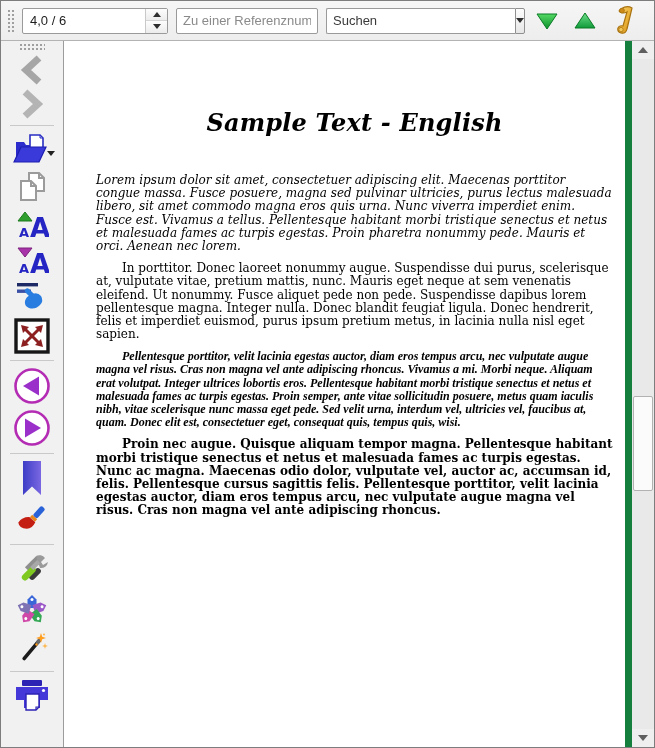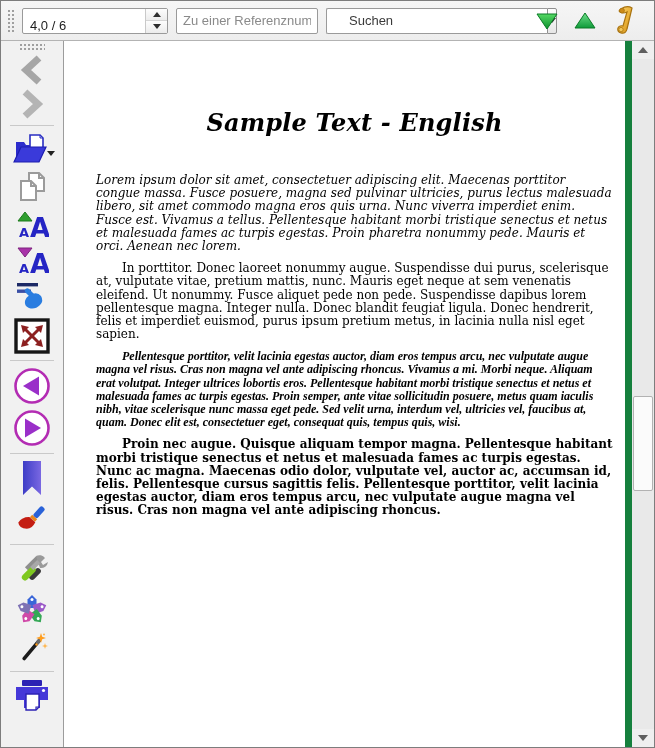--- a/index.html
+++ b/index.html
@@ -6,31 +6,31 @@
   html,body { width:655px; height:748px; }
   body { font-family:"Liberation Sans", sans-serif; background:#ececec; }
 
   .window { width:655px; height:748px; border:1px solid #7d7d7d; display:flex; flex-direction:column; background:#f1f1f1; overflow:hidden; }
 
   
   .toolbar-top { height:40px; flex:0 0 40px; background:linear-gradient(#f6f6f6,#ededed); border-bottom:1px solid #b3b3b3; display:flex; align-items:center; padding:0 4px; gap:8px; }
   .grip-v { width:7px; height:24px; margin-left:2px;
     background-image:radial-gradient(circle, #9f9f9f 1px, transparent 1.2px);
     background-size:4px 4px; cursor:grab; }
-  .spinner { width:146px; height:26px; background:#fff; border:1px solid #9a9a9a; border-radius:2px; display:flex; align-items:flex-end; }
+  .spinner { width:146px; height:26px; background:#fff; border:1px solid #9a9a9a; border-radius:2px; display:flex; align-items:center; }
   .spinner-value { flex:1; padding-left:7px; font-size:13px; color:#1c1c1c; }
   .spin-buttons { width:22px; height:100%; border-left:1px solid #c9c9c9; display:flex; flex-direction:column; }
   .spin-btn { flex:1; display:flex; align-items:center; justify-content:center; background:linear-gradient(#fdfdfd,#ececec); }
   .spin-btn:first-child { border-bottom:1px solid #d5d5d5; }
   .tri-up-sm { width:0; height:0; border-left:4px solid transparent; border-right:4px solid transparent; border-bottom:5px solid #2e2e2e; }
   .tri-down-sm { width:0; height:0; border-left:4px solid transparent; border-right:4px solid transparent; border-top:5px solid #2e2e2e; }
   .ref-input { width:142px; height:26px; border:1px solid #9a9a9a; border-radius:2px; padding:0 6px; font-size:13px; color:#1c1c1c; background:#fff; font-family:"Liberation Sans", sans-serif; }
   .ref-input::placeholder { color:#8a8a8a; opacity:1; }
   .combo { width:198px; height:26px; display:flex; }
-  .combo-field { flex:1; height:100%; border:1px solid #9a9a9a; border-right:none; border-radius:2px 0 0 2px; padding:0 22px; font-size:13px; color:#3a3a3a; background:#fff; font-family:"Liberation Sans", sans-serif; }
+  .combo-field { flex:1; height:100%; border:1px solid #9a9a9a; border-right:none; border-radius:2px 0 0 2px; padding:0 6px; font-size:13px; color:#3a3a3a; background:#fff; font-family:"Liberation Sans", sans-serif; }
   .combo-btn { width:23px; height:100%; border:1px solid #8f8f8f; border-radius:0 2px 2px 0; background:linear-gradient(#fdfdfd,#e6e6e6); display:flex; align-items:center; justify-content:center; cursor:pointer; }
   .tri-down-combo { width:0; height:0; border-left:4.5px solid transparent; border-right:4.5px solid transparent; border-top:5.5px solid #2e2e2e; }
   .top-icon-btn { width:30px; height:30px; display:flex; align-items:center; justify-content:center; border-radius:3px; cursor:pointer; }
 
   
   .main { flex:1; display:flex; min-height:0; }
 
   
   .toolbar-left { width:62px; flex:0 0 62px; background:#f1f1f1; display:flex; flex-direction:column; align-items:center; padding-top:2px; }
   .grip-h { width:26px; height:7px; margin-bottom:3px;

